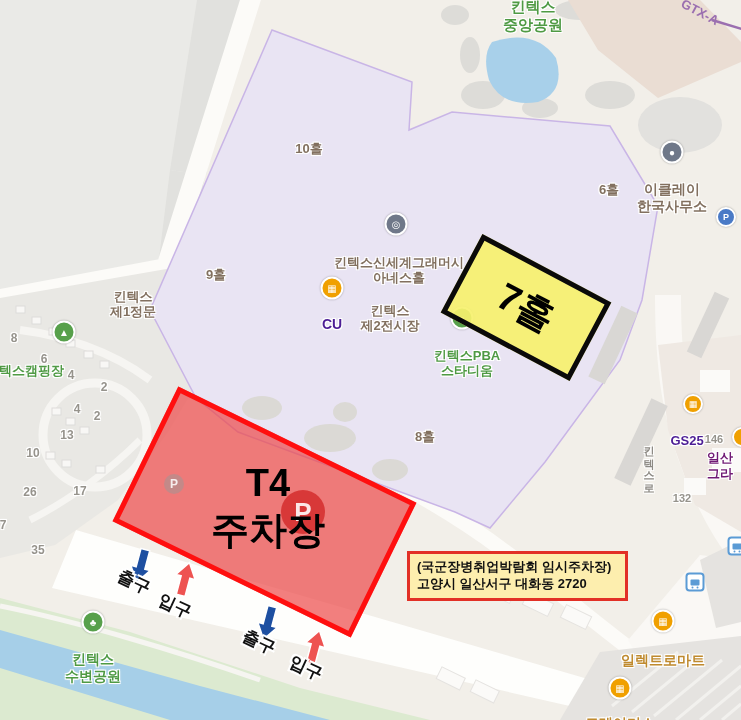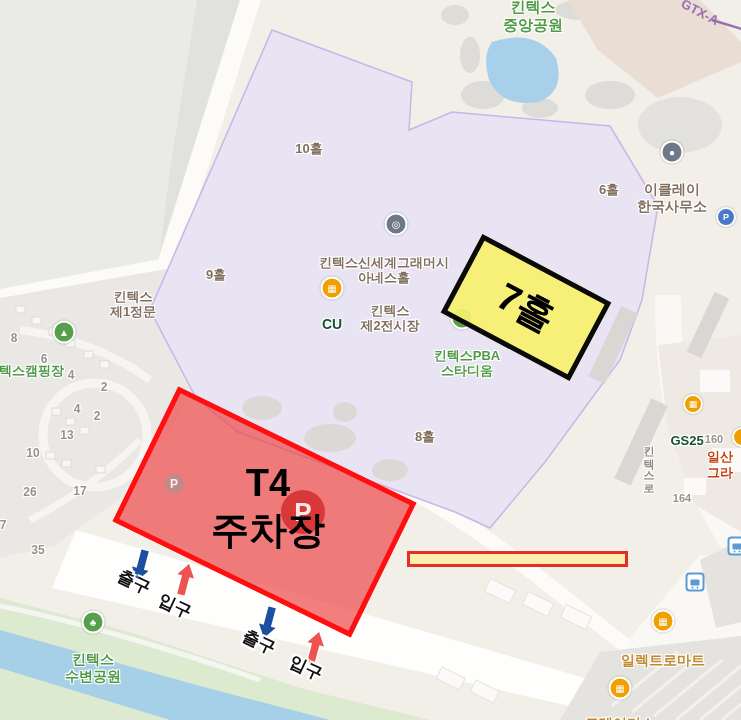--- a/index.html
+++ b/index.html
@@ -4,21 +4,21 @@
 <style>
   html,body{margin:0;padding:0;background:#ddd;}
   #stage{position:relative;width:741px;height:720px;overflow:hidden;background:#f2efe9;
          font-family:"Liberation Sans","DejaVu Sans",sans-serif;}
   #basemap{position:absolute;left:0;top:0;z-index:0;}
   .lbl{position:absolute;transform:translate(-50%,-50%);white-space:nowrap;font-weight:bold;
        text-align:center;line-height:1.18;z-index:12;
        text-shadow:-1px -1px 0 #fff,1px -1px 0 #fff,-1px 1px 0 #fff,1px 1px 0 #fff,0 0 3px #fff;margin-top:20px;}
   .brown{color:#82705f;font-size:13px;}
   .green{color:#4f9a44;font-size:13px;}
-  .orangetx{color:#14532d;font-size:13px;}
+  .orangetx{color:#4c1d95;font-size:13px;}
   .tan{color:#bf8a2e;font-size:14px;}
   .num{color:#96938c;font-size:12px;font-weight:bold;}
   .poi{position:absolute;transform:translate(-50%,-50%);border-radius:50%;display:flex;
        align-items:center;justify-content:center;color:#fff;font-weight:bold;
        border:2px solid #fff;box-shadow:0 0 2px rgba(0,0,0,.35);z-index:11;}
   .poi-g{background:#57a04b;} .poi-o{background:#f0a000;} .poi-slate{background:#6f7889;}
   .sz19{width:19px;height:19px;font-size:10px;} .sz16{width:16px;height:16px;font-size:9px;}
   .gate-lbl{position:absolute;font-size:17px;font-weight:900;color:#111;white-space:nowrap;z-index:40;
        transform:translate(-50%,-50%) rotate(25deg);
        text-shadow:-2px -2px 0 #fff,2px -2px 0 #fff,-2px 2px 0 #fff,2px 2px 0 #fff,0 0 4px #fff;}
@@ -42,23 +42,23 @@
        transform:rotate(28deg);background:rgba(246,241,110,.92);border:5px solid #0a0a0a;z-index:30;
        display:flex;align-items:center;justify-content:center;font-size:38px;font-weight:800;color:#000;}
   #infobox{position:absolute;left:407px;top:551px;width:221px;box-sizing:border-box;z-index:50;
        background:#fdeeae;border:3px solid #e23026;padding:5px 7px;color:#111;
        font-size:13px;font-weight:bold;line-height:1.3;white-space:nowrap;}
   #gtx{position:absolute;left:700px;top:12px;transform:translate(-50%,-50%) rotate(28deg);
        color:#9b6fb0;font-size:13px;font-weight:bold;z-index:12;}
   #road-kintex{position:absolute;left:641px;top:438px;writing-mode:vertical-rl;color:#8d8a84;
        font-size:11px;font-weight:bold;letter-spacing:2px;z-index:12;
        text-shadow:-1px -1px 0 #fff,1px -1px 0 #fff,-1px 1px 0 #fff,1px 1px 0 #fff;}
-  #frag{position:absolute;left:707px;top:450px;color:#c2410c;font-size:13px;font-weight:bold;
+  #frag{position:absolute;left:707px;top:450px;color:#701a75;font-size:13px;font-weight:bold;
        line-height:1.2;text-align:center;z-index:12;
-       text-shadow:-1px -1px 0 #fff,1px -1px 0 #fff,-1px 1px 0 #fff,1px 1px 0 #fff;font-family:Liberation Mono, monospace;}
+       text-shadow:-1px -1px 0 #fff,1px -1px 0 #fff,-1px 1px 0 #fff,1px 1px 0 #fff;}
   #park-lbl{position:absolute;left:533px;top:16px;transform:translate(-50%,-50%);color:#4f9a44;
        font-size:15px;font-weight:bold;text-align:center;line-height:1.2;z-index:12;
        text-shadow:-1px -1px 0 #fff,1px -1px 0 #fff,-1px 1px 0 #fff,1px 1px 0 #fff;}
   .pp{color:#fff;}
 </style>
 </head>
 <body>
 
 <div id="stage">
 
@@ -186,21 +186,21 @@
   <div class="lbl brown" style="left:216px;top:255px;">9홀</div>
   <div class="lbl brown" style="left:609px;top:170px;">6홀</div>
   <div class="lbl brown" style="left:425px;top:417px;">8홀</div>
 
   <div class="lbl brown" style="left:133px;top:284px;">
     <div>킨텍스</div>
       <div>제1정문</div>
   </div>
 
   <div class="poi poi-slate sz19" style="left:396px;top:224px;">◎</div>
-  <div class="lbl brown" style="left:384px;top:250px;">
+  <div class="lbl brown" style="left:399px;top:250px;">
     <div>킨텍스신세계그래머시</div>
       <div>아네스홀</div>
   </div>
 
   <div class="poi poi-o sz19" style="left:332px;top:288px;">▦</div>
   <div class="lbl orangetx" style="left:332px;top:304px;font-size:14px;">CU</div>
 
   <div class="lbl brown" style="left:390px;top:298px;">
     <div>킨텍스</div>
       <div>제2전시장</div>
@@ -226,22 +226,22 @@
   <div class="lbl green" style="left:25px;top:351px;">킨텍스캠핑장</div>
 
   <div class="poi poi-g sz19" style="left:93px;top:622px;">♣</div>
   <div class="lbl green" style="left:93px;top:648px;font-size:14px;">
     <div>킨텍스</div>
       <div>수변공원</div>
   </div>
 
   <div class="poi poi-o sz16" style="left:693px;top:404px;">▦</div>
   <div class="lbl orangetx" style="left:687px;top:421px;">GS25</div>
-  <div class="lbl num" style="left:714px;top:419px;font-size:11px;">160</div>
-  <div class="lbl num" style="left:682px;top:478px;font-size:11px;">164</div>
+  <div class="lbl num" style="left:714px;top:419px;font-size:11px;">146</div>
+  <div class="lbl num" style="left:682px;top:478px;font-size:11px;">132</div>
 
   <div id="road-kintex">킨텍스로</div>
 
   <div class="poi poi-o sz16" style="left:742px;top:437px;"></div>
   <div id="frag">
     <div>일산</div>
       <div>그라</div>
   </div>
 
   <div class="busicon" style="left:695px;top:582px;">
@@ -288,15 +288,17 @@
     <div>T4</div>
       <div>주차장</div>
   </div>
 
   <div class="gate-lbl" style="left:134px;top:582px;">출구</div>
   <div class="gate-lbl" style="left:175px;top:606px;">입구</div>
   <div class="gate-lbl" style="left:259px;top:642px;">출구</div>
   <div class="gate-lbl" style="left:306px;top:668px;">입구</div>
 
   <div id="infobox">
+    <div>(국군장병취업박람회 임시주차장)</div>
+    <div>고양시 일산서구 대화동 2720</div>
   </div>
 
 </div>
 
 </body></html>

